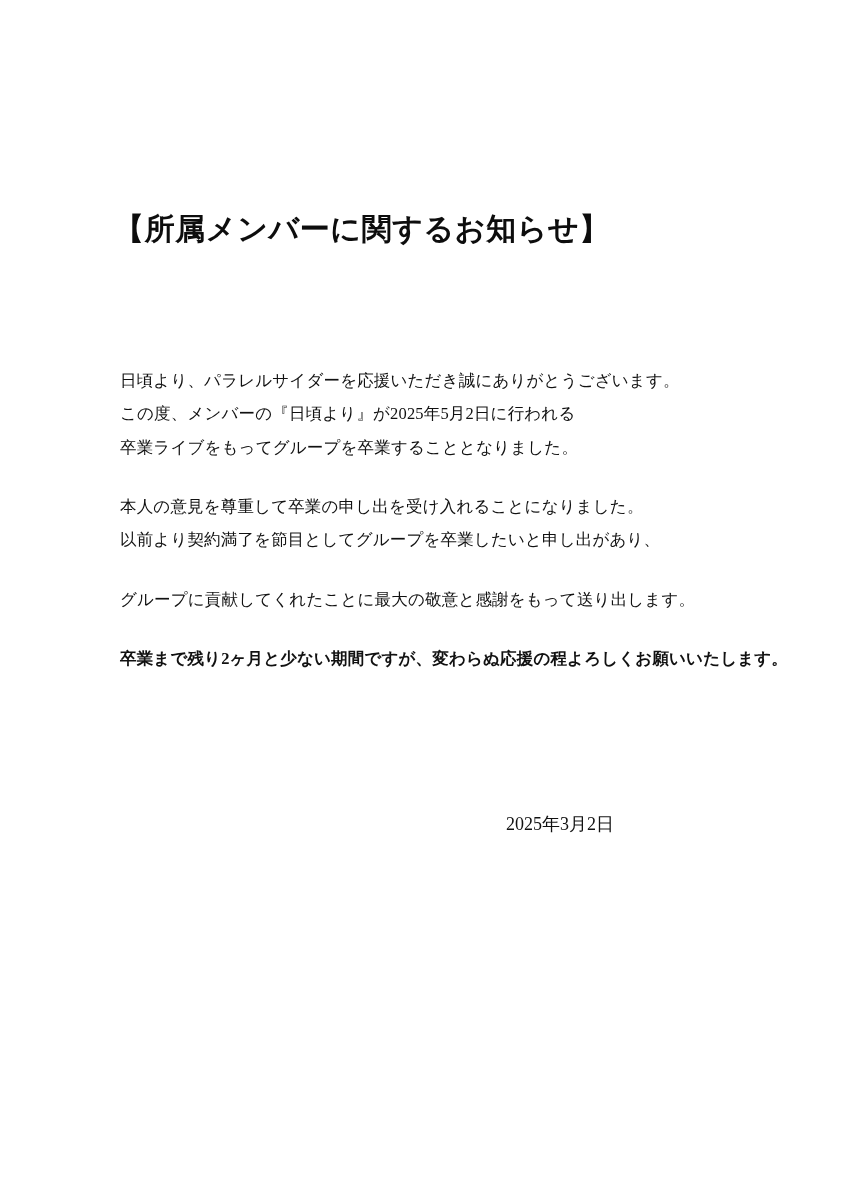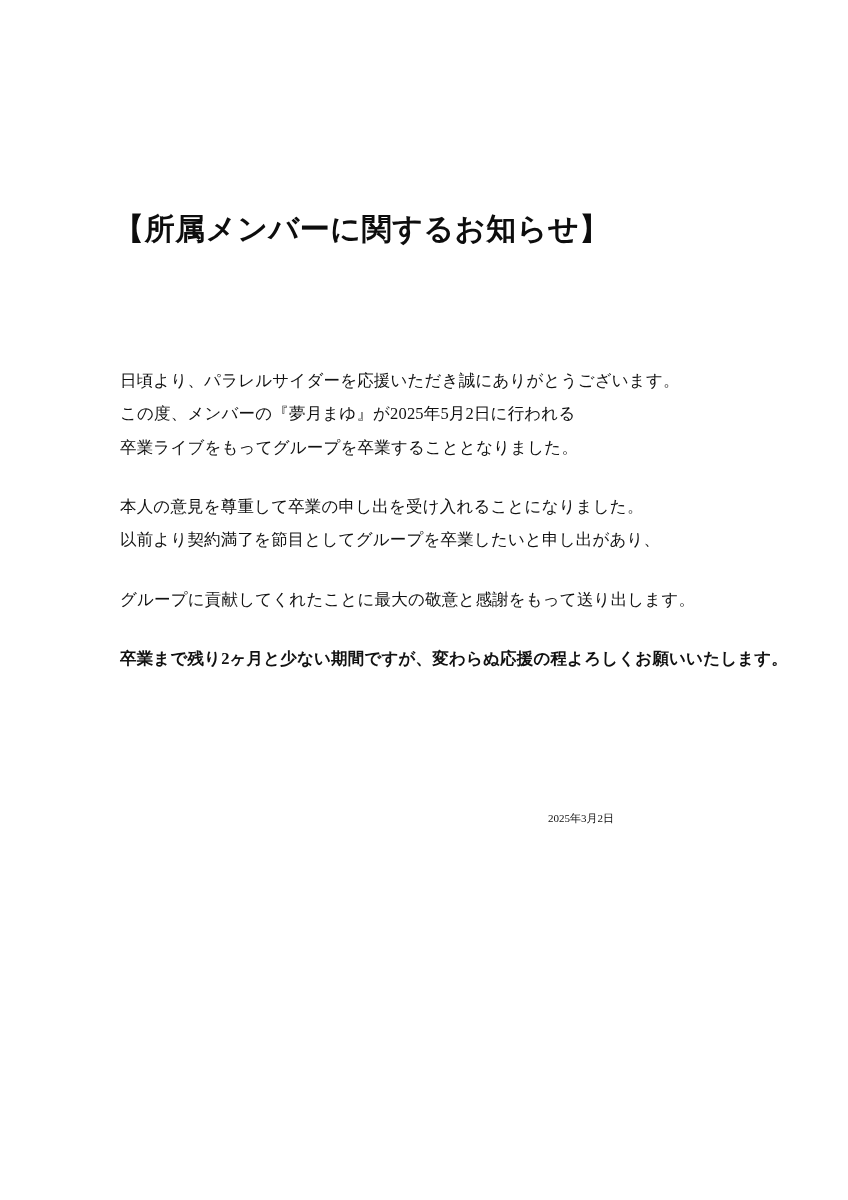--- a/index.html
+++ b/index.html
@@ -58,42 +58,42 @@
   }
   .para .line {
     display: block;
     white-space: pre;
   }
   .signature {
     position: absolute;
     top: 808px;
     right: 110px;
     text-align: right;
-    font-size: 11px;
+    font-size: 18px;
     line-height: 1.85;
     color: #111111;
     font-weight: 500;
   }
   .signature .line {
     display: block;
     white-space: pre;
   }
 </style>
 </head>
 <body>
 
 <div class="page">
 
   <h1 class="notice-title">【所属メンバーに関するお知らせ】</h1>
 
   <div class="body-block">
 
     <p class="para">
       <span class="line">日頃より、パラレルサイダーを応援いただき誠にありがとうございます。</span>
-      <span class="line">この度、メンバーの『夢月まゆ』が2025年5月2日に行われる</span>
+      <span class="line">この度、メンバーの『日頃より』が2025年5月2日に行われる</span>
       <span class="line">卒業ライブをもってグループを卒業することとなりました。</span>
     </p>
 
     <p class="para">
       <span class="line">本人の意見を尊重して卒業の申し出を受け入れることになりました。</span>
       <span class="line">以前より契約満了を節目としてグループを卒業したいと申し出があり、</span>
     </p>
 
     <p class="para">
       <span class="line">グループに貢献してくれたことに最大の敬意と感謝をもって送り出します。</span>

